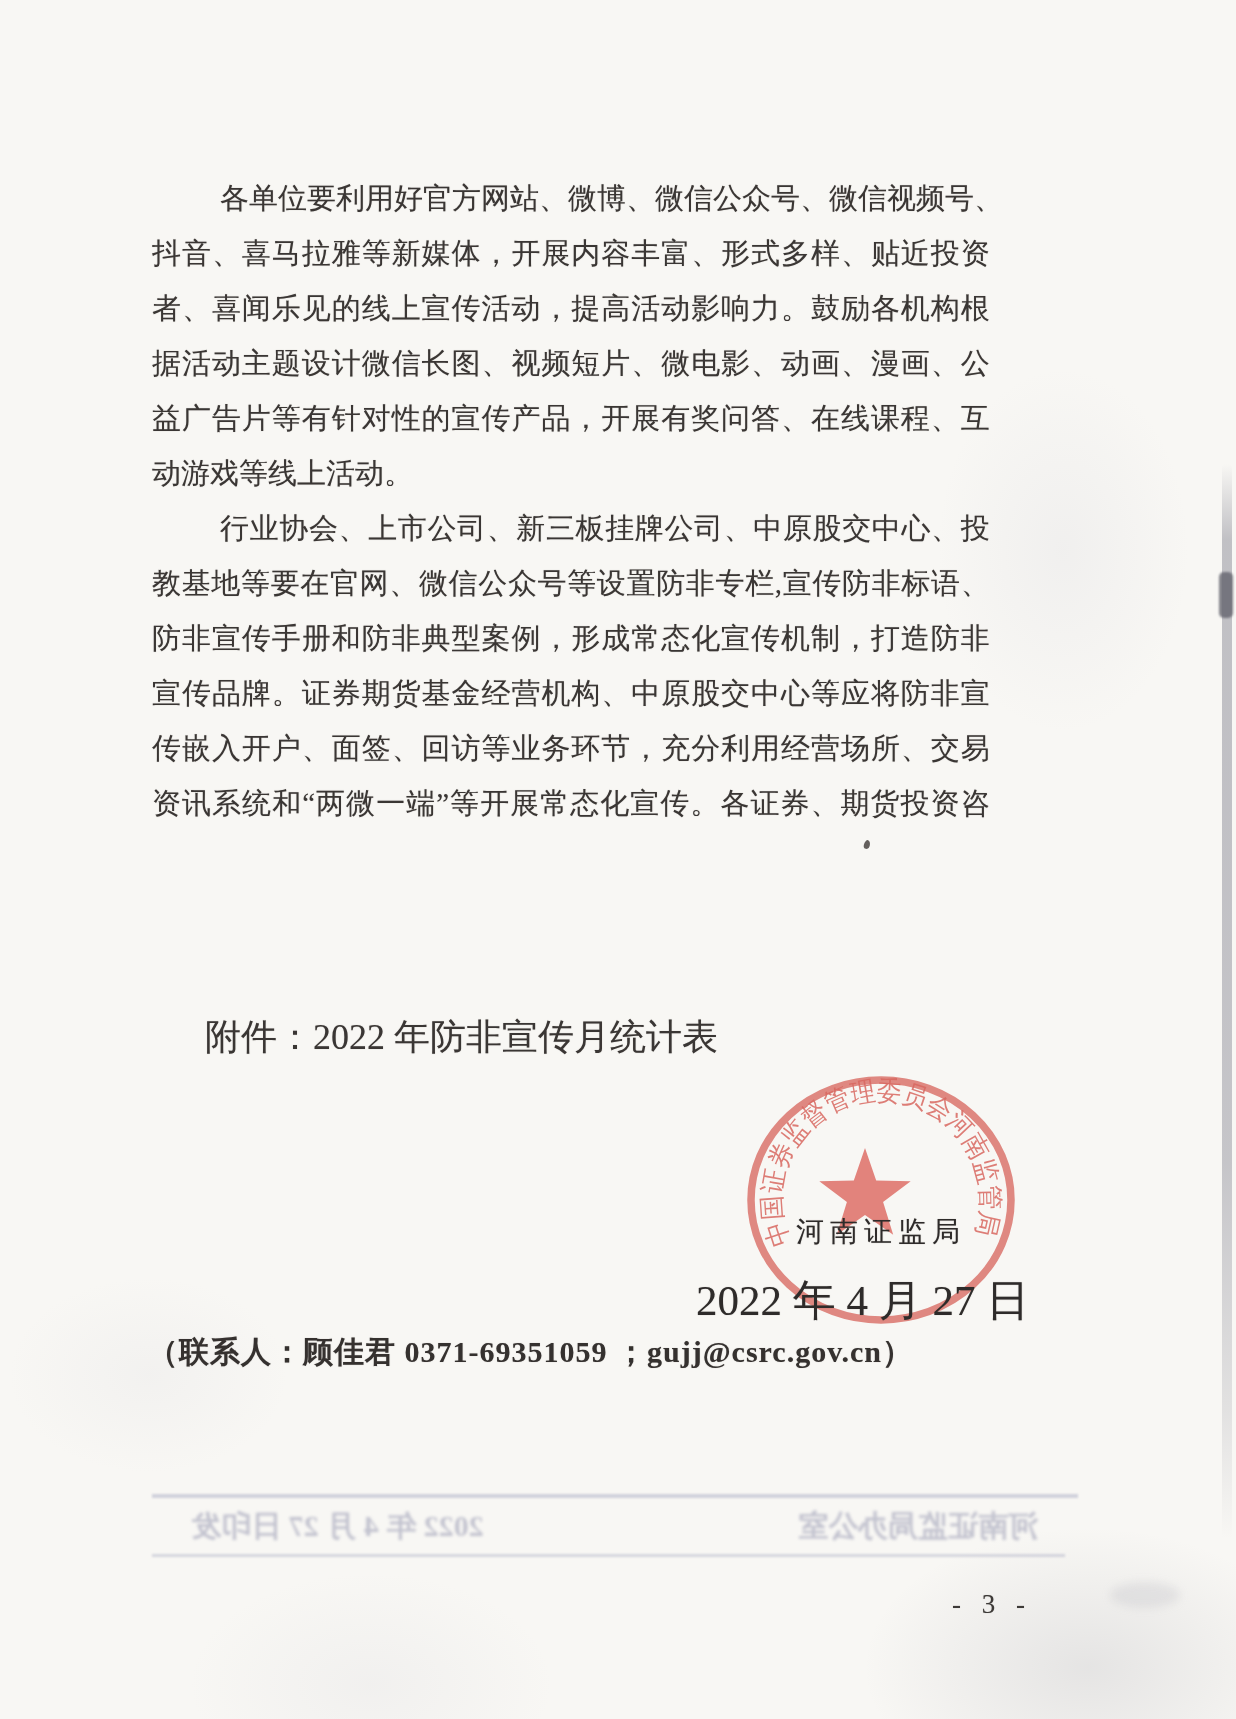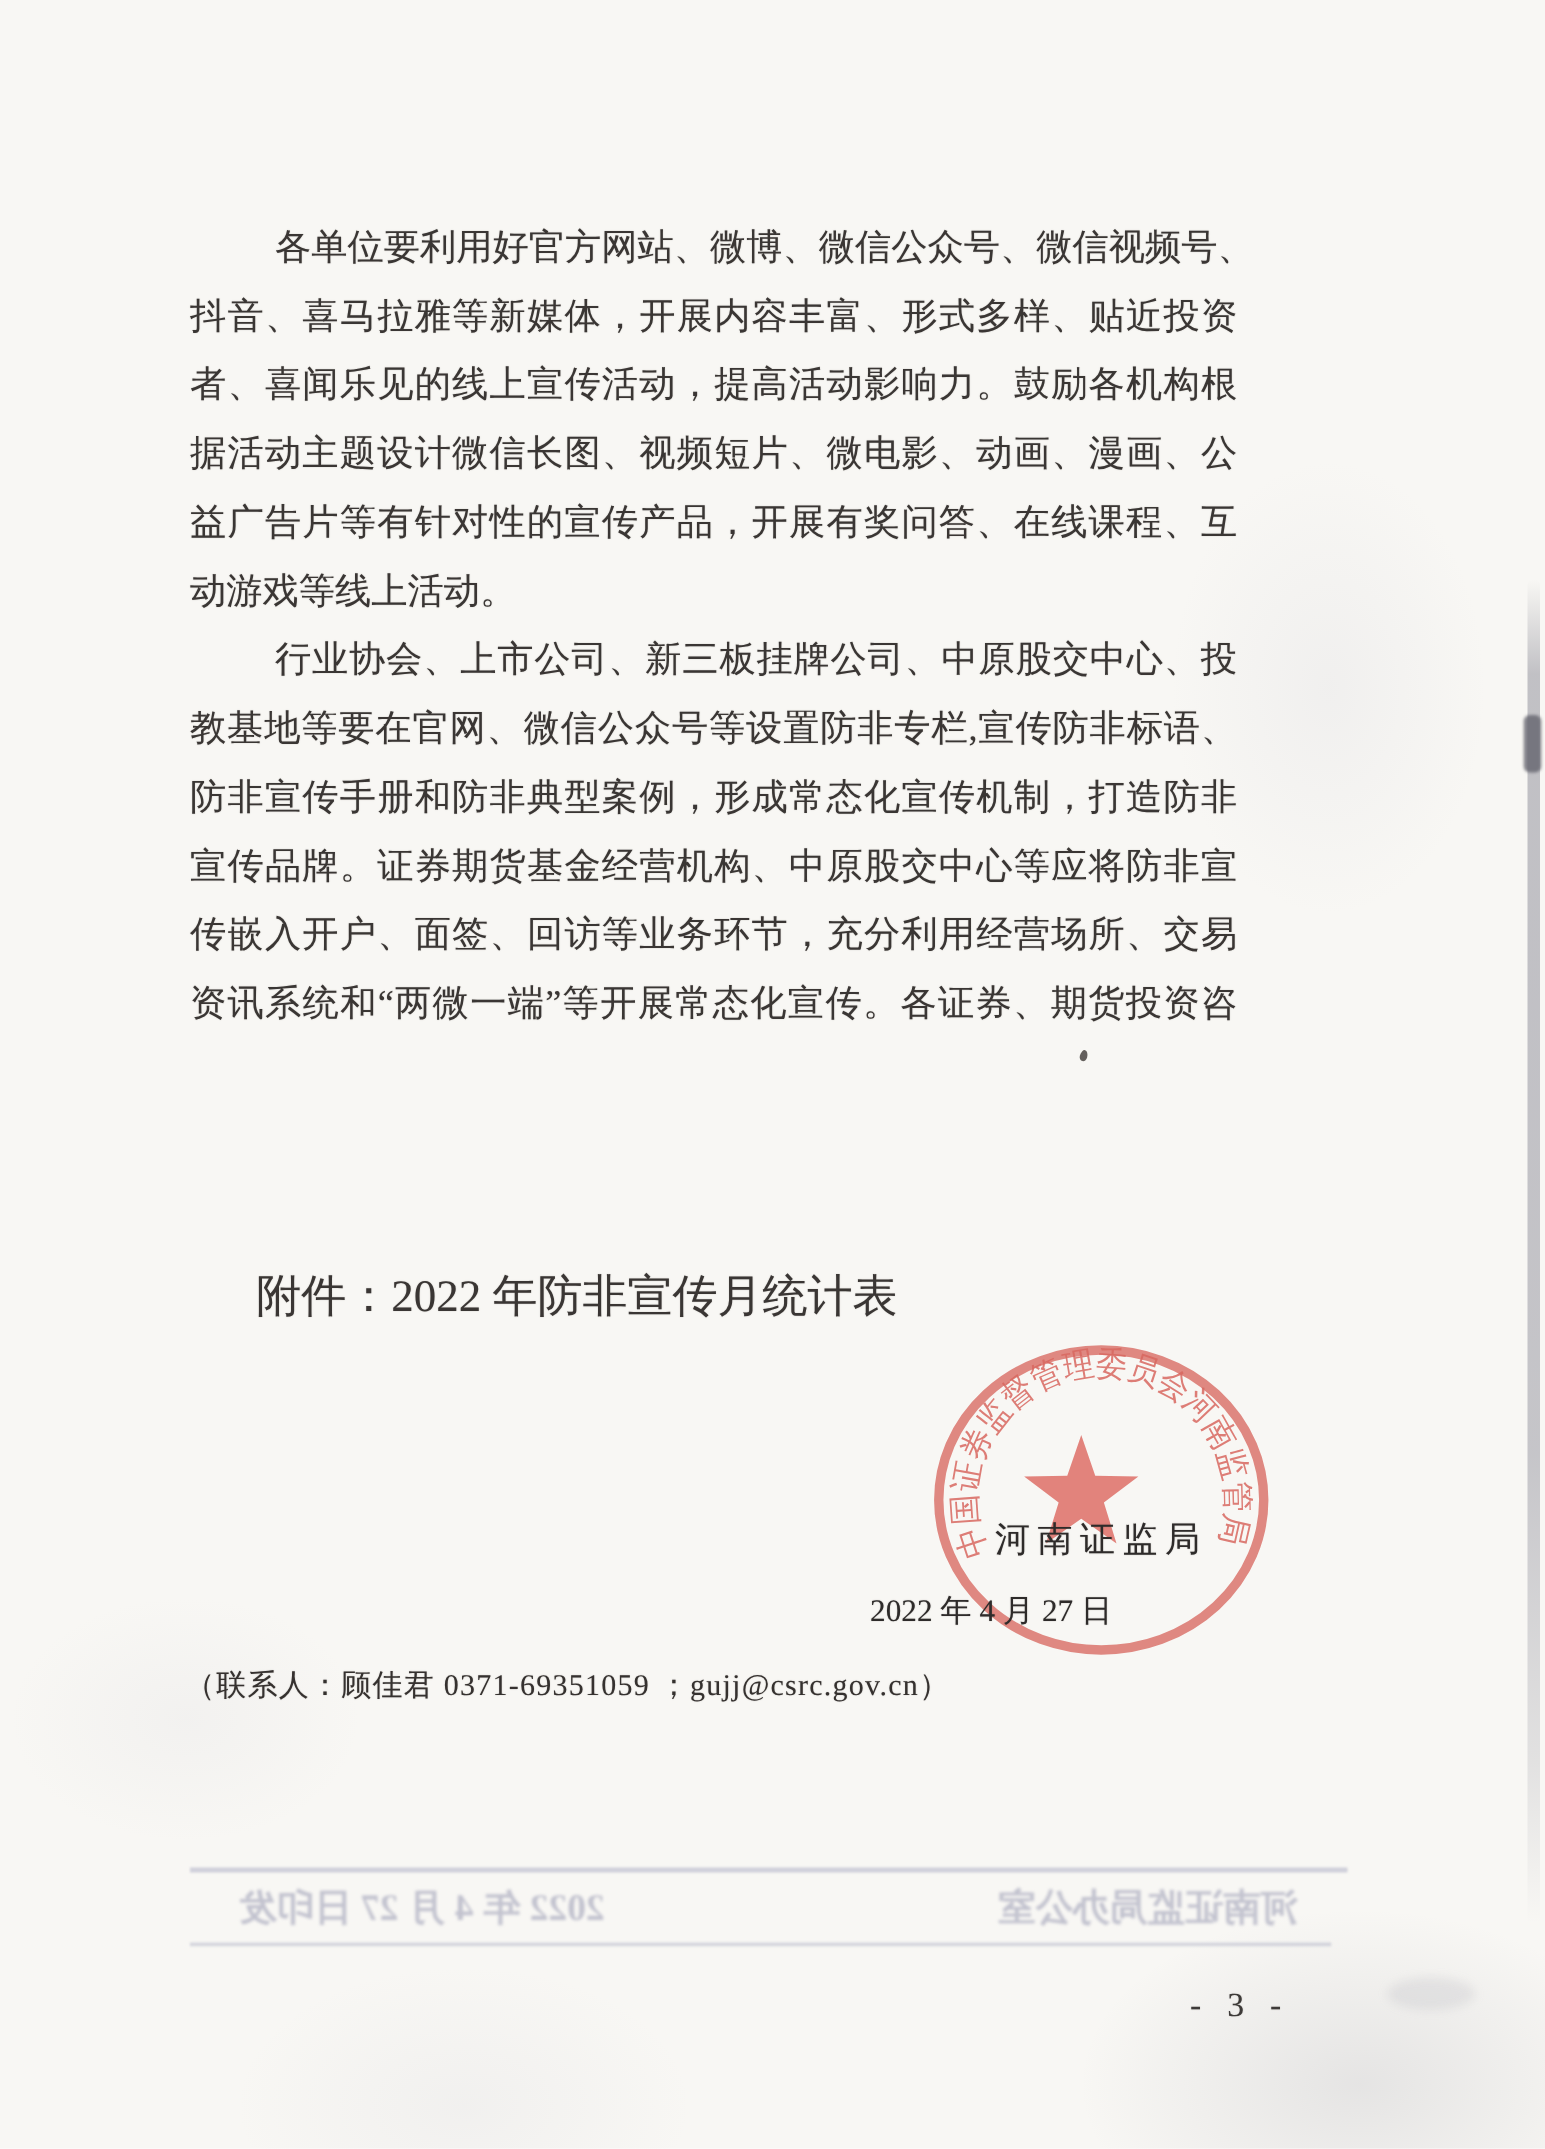--- a/index.html
+++ b/index.html
@@ -23,23 +23,23 @@
   .line.head{padding-left:52px;}
   .attachment{position:absolute; left:205px; top:1014px; height:46px; font-size:36px;
         line-height:46px; color:#3a3634; text-shadow:0 0 1px rgba(70,62,55,.35); white-space:nowrap;}
   
   .seal{position:absolute; left:741px; top:1060px; width:280px; height:280px;
         opacity:.88; filter:blur(.4px);}
   .issuer{position:absolute; left:741px; top:1213px; width:280px; text-align:center;
         font-size:28px; letter-spacing:6px; color:#2e2b2a; text-shadow:0 0 1px rgba(50,45,40,.4);
         white-space:nowrap;}
   .issue-date{position:absolute; left:696px; top:1272px; width:300px; 
-        font-size:25px; color:#2e2b2a; text-shadow:0 0 1px rgba(50,45,40,.4); white-space:nowrap;}
-  .contact{position:absolute; left:148px; top:1332px; font-size:24px; color:#35312f;
-        text-shadow:0 0 1px rgba(60,55,50,.35); white-space:nowrap; letter-spacing:1px;}
+        font-size:43px; color:#2e2b2a; text-shadow:0 0 1px rgba(50,45,40,.4); white-space:nowrap;}
+  .contact{position:absolute; left:148px; top:1332px; font-size:30px; color:#35312f;
+        text-shadow:0 0 1px rgba(60,55,50,.35); white-space:nowrap; letter-spacing:1px;font-weight:bold;}
   .ink-dot{position:absolute; left:864px; top:840px; width:6px; height:9px;
         background:#4a4542; border-radius:50% 50% 50% 50%/60% 60% 40% 40%;
         transform:rotate(14deg); opacity:.85;}
   
   .rule-a{position:absolute; left:152px; top:1494px; width:926px; height:4px;
         background:rgba(150,152,182,.40); filter:blur(1px);}
   .rule-b{position:absolute; left:152px; top:1554px; width:913px; height:3px;
         background:rgba(150,152,182,.34); filter:blur(1px);}
   .bleed{position:absolute; top:1506px; font-size:30px; color:rgba(120,122,155,.42);
         transform:scaleX(-1); filter:blur(1.4px); white-space:nowrap; font-weight:bold;}

